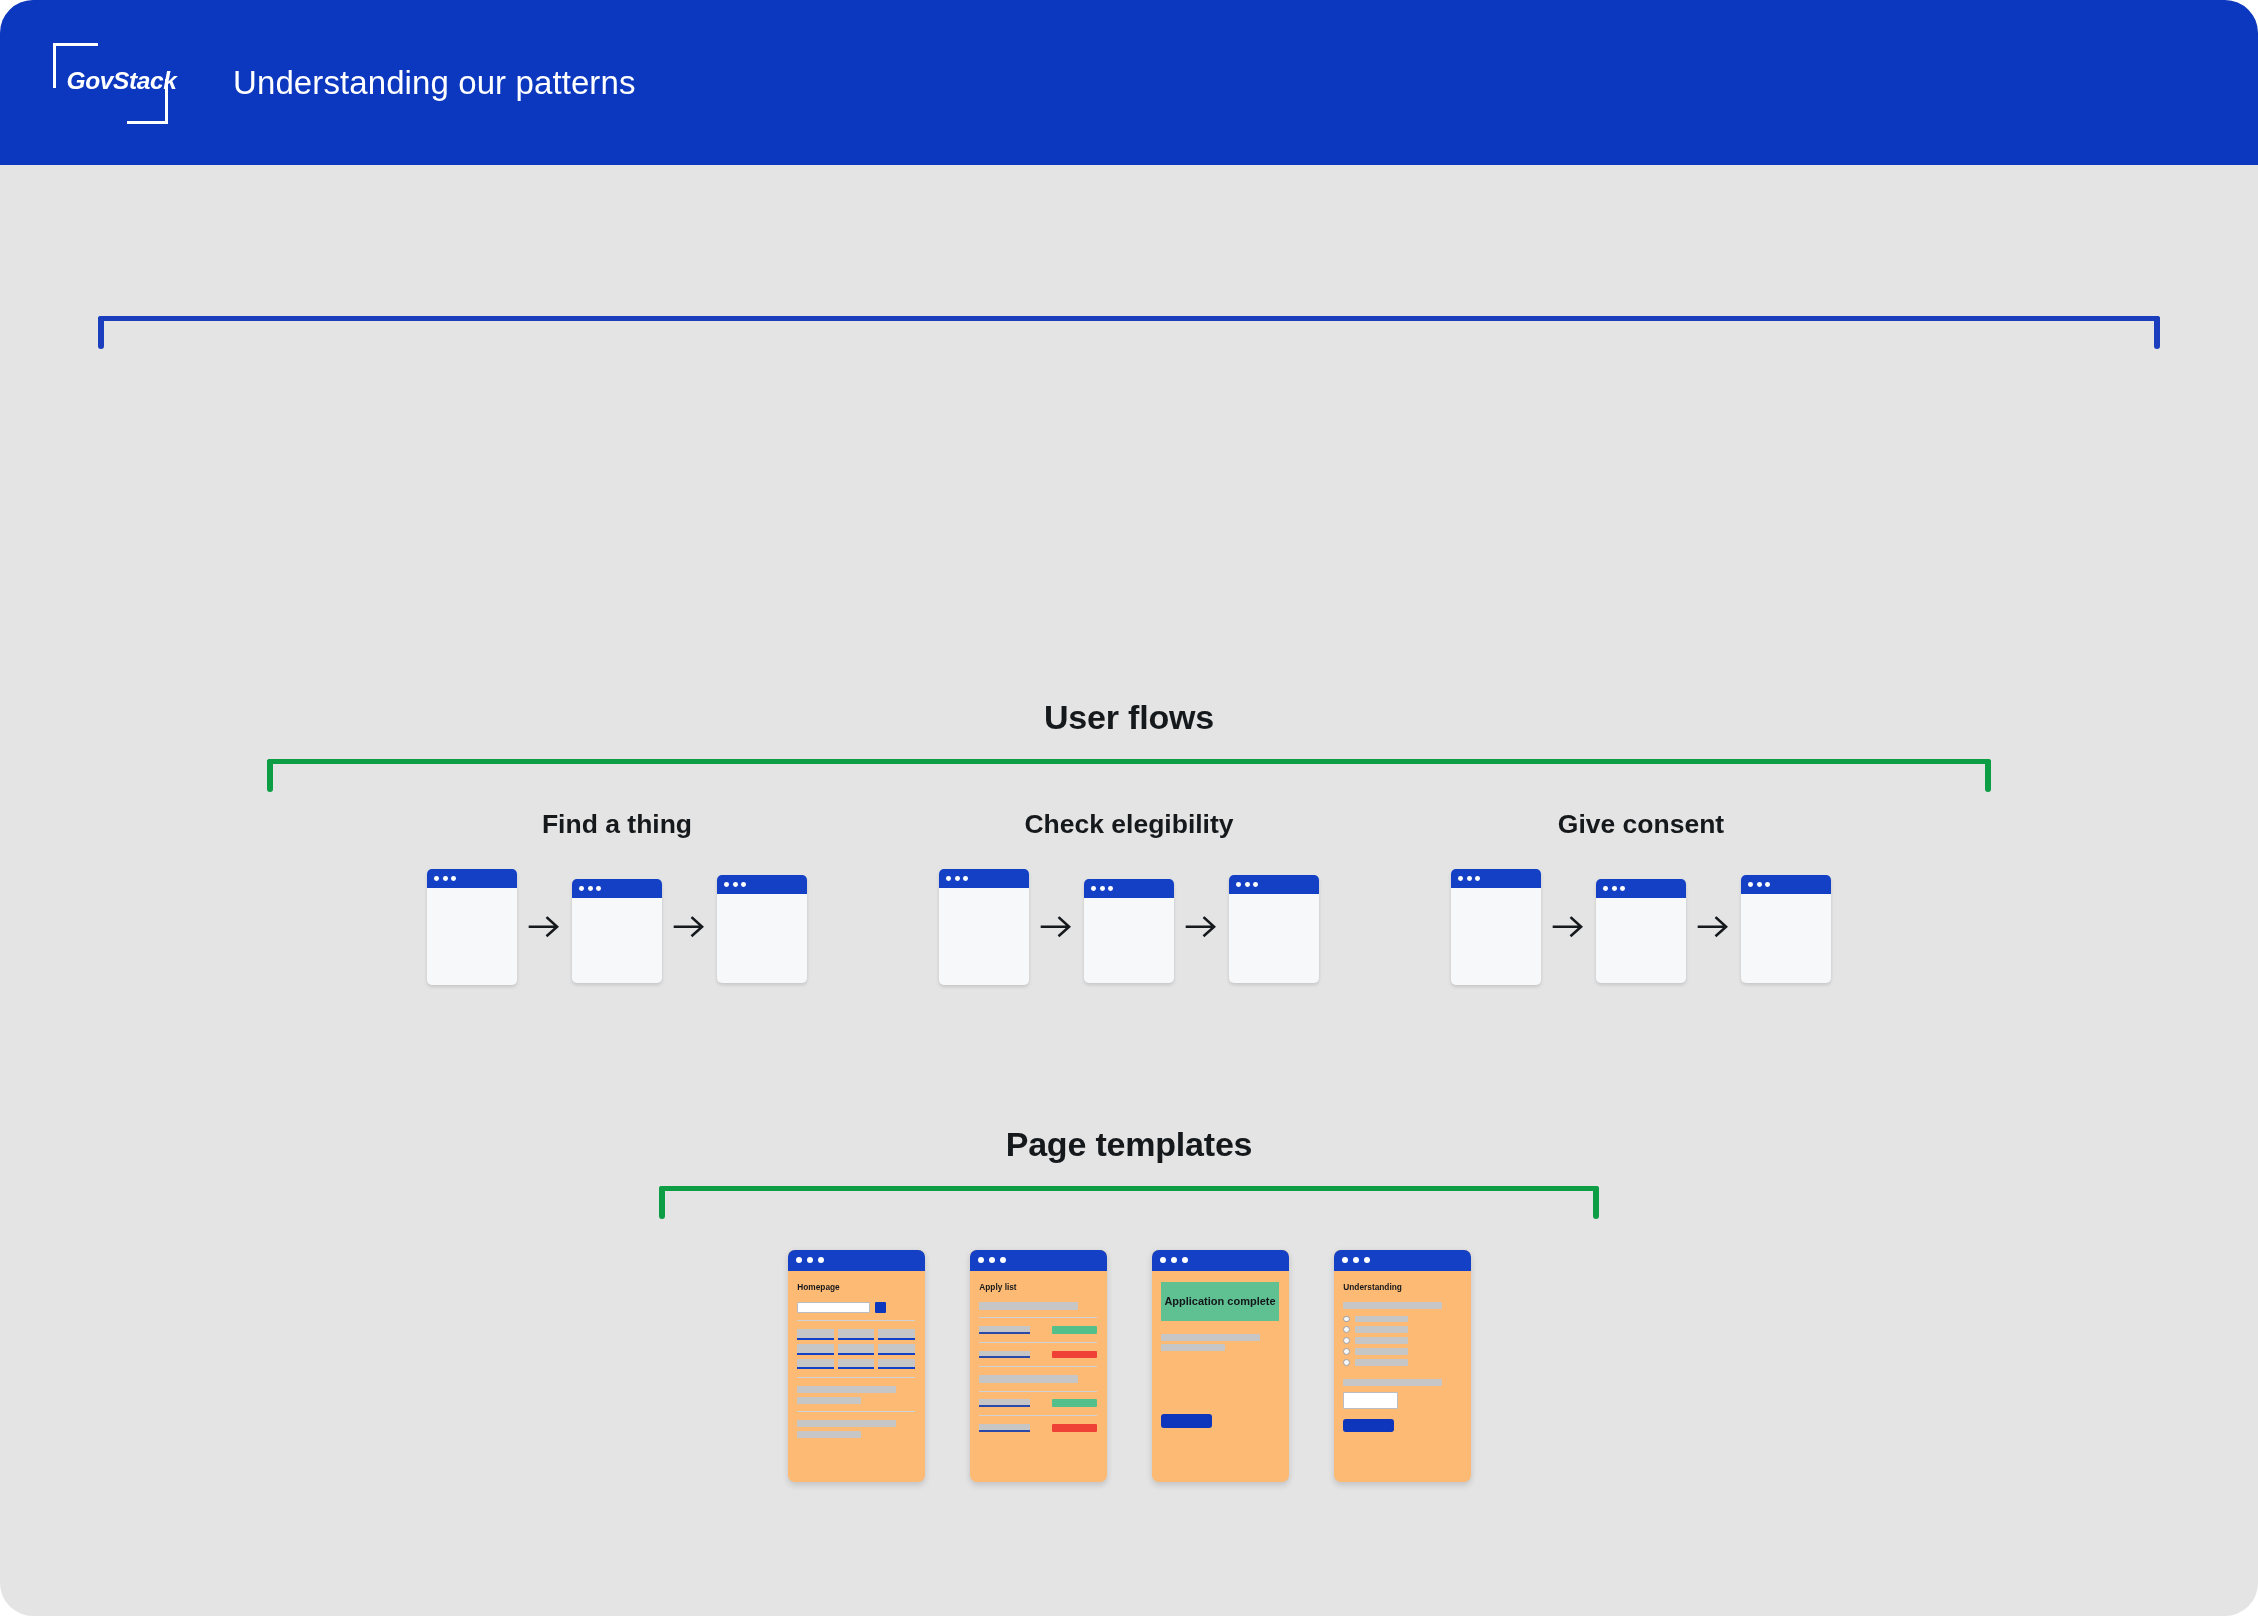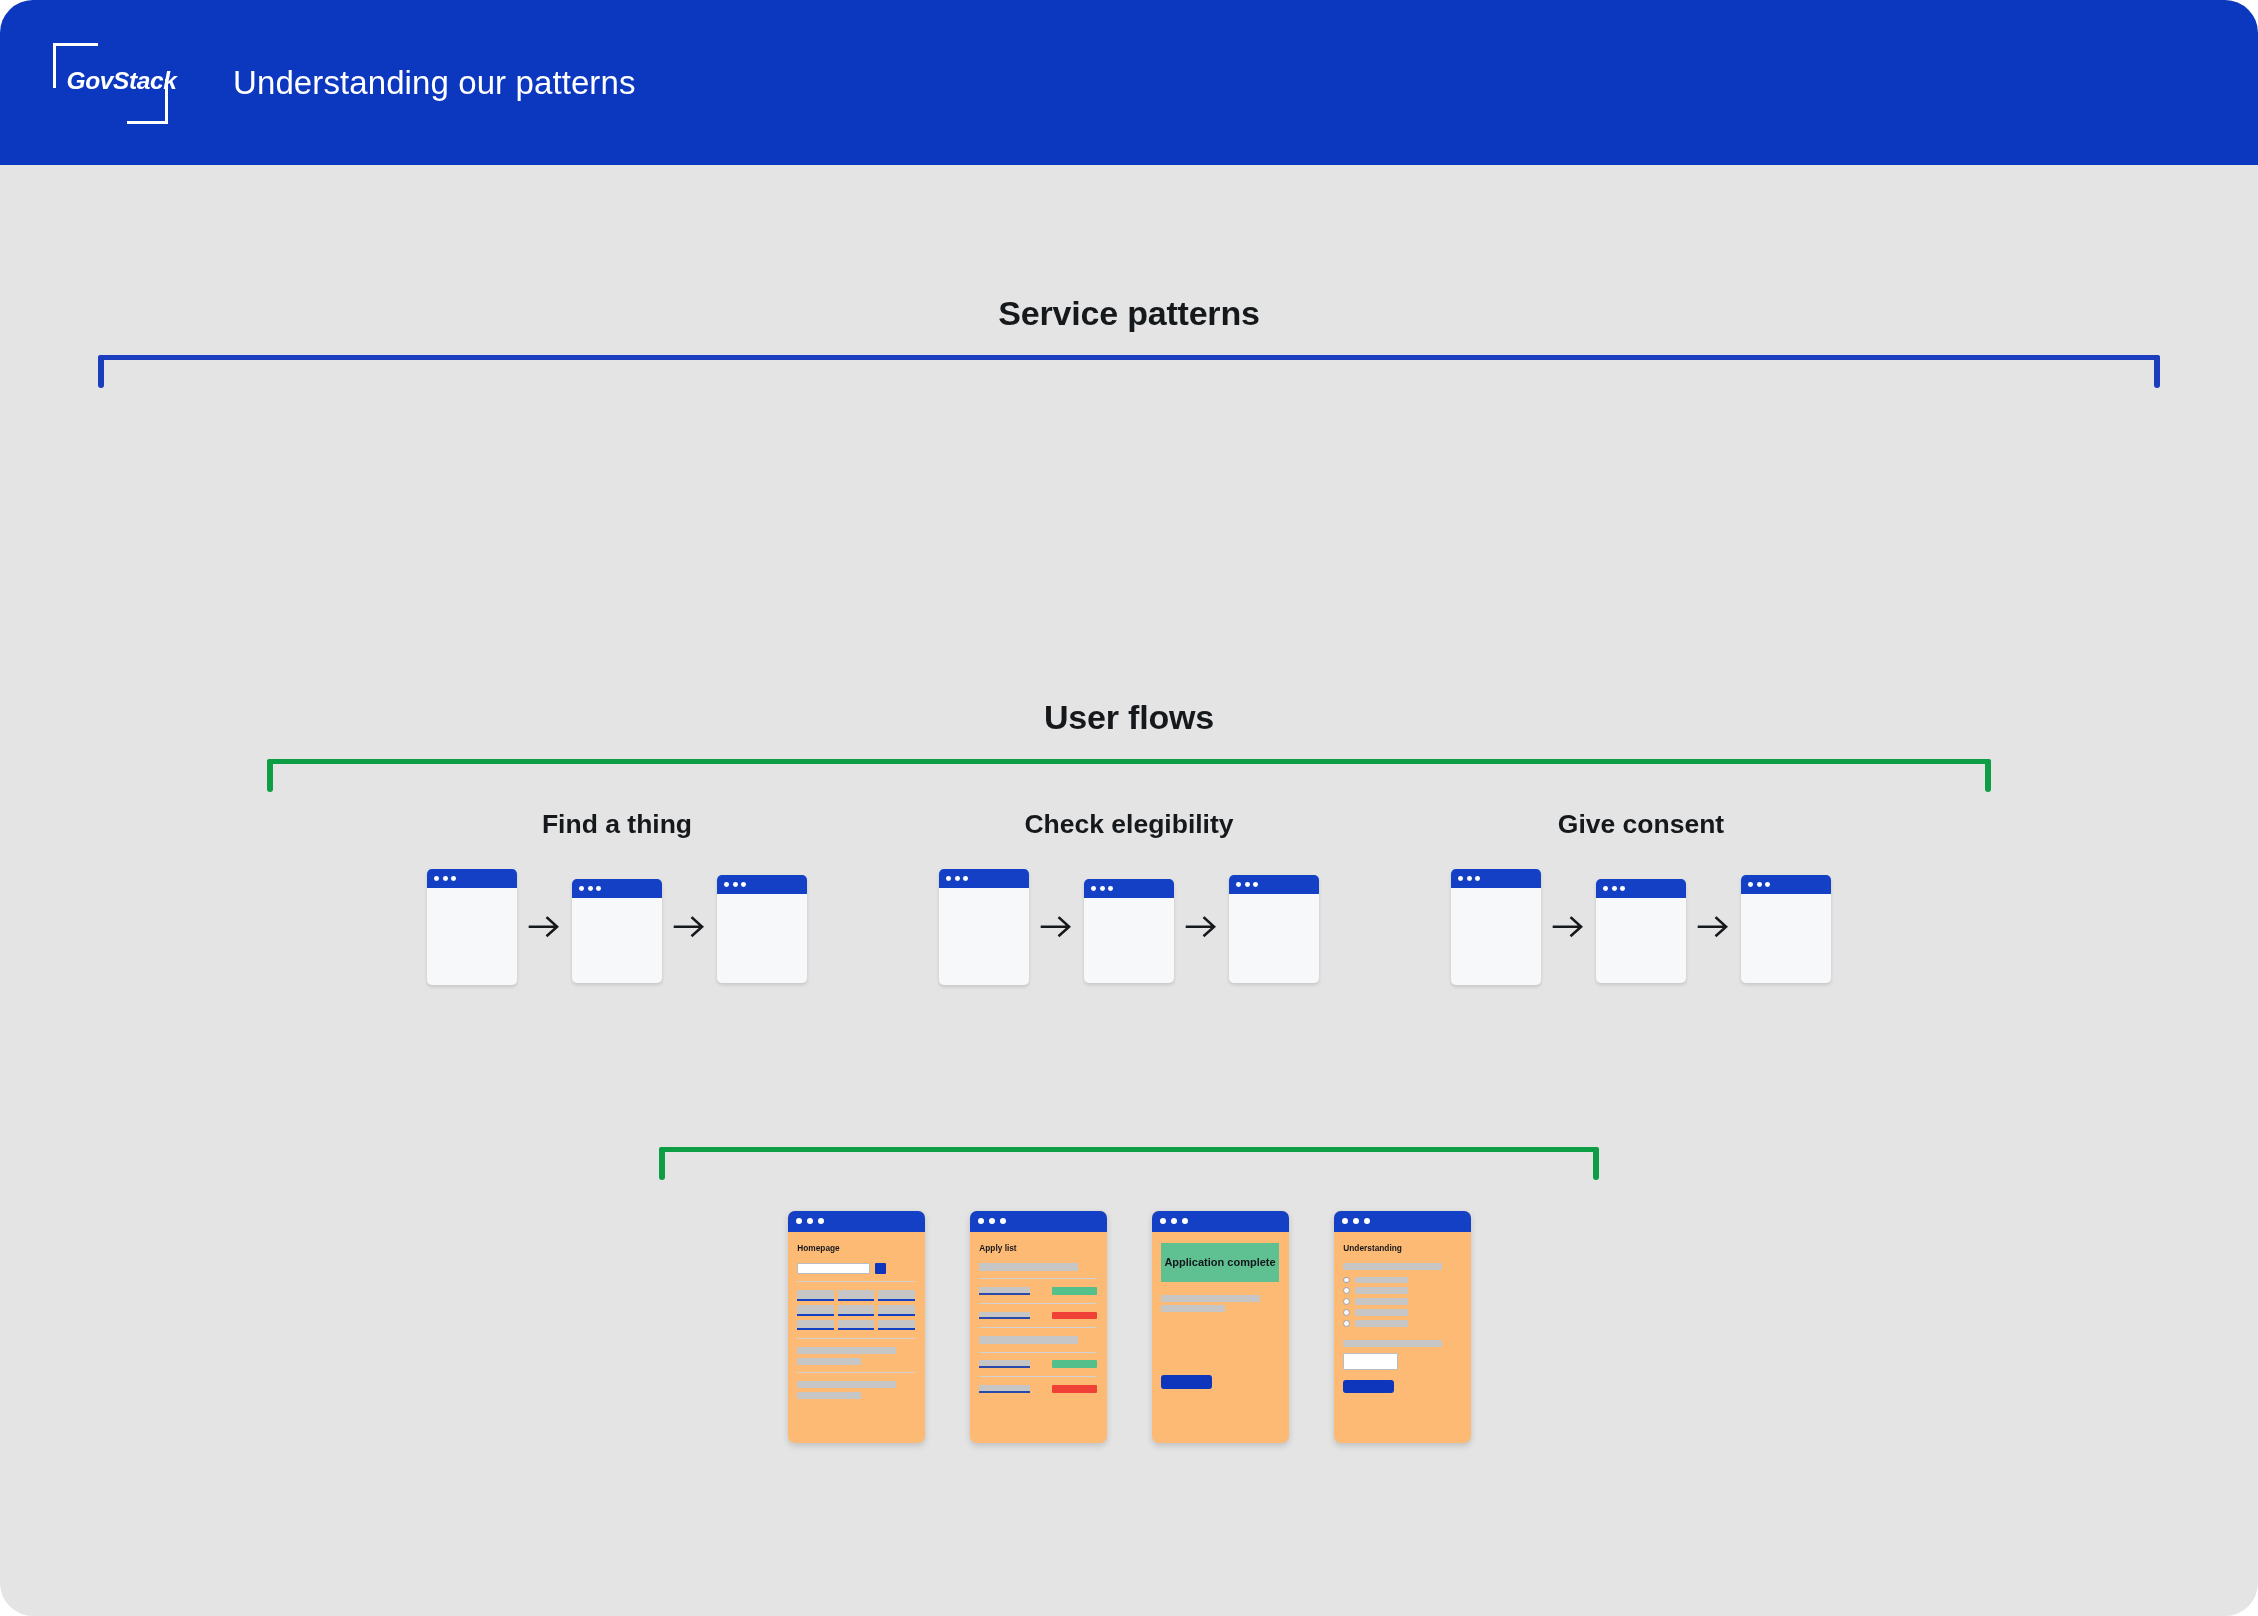--- a/index.html
+++ b/index.html
@@ -248,21 +248,20 @@
   <div id="header">
     <div class="logo-wrap">
       <div class="logo-bracket-tl"></div>
       <div class="logo-bracket-br"></div>
       <div class="logo-text">GovStack</div>
     </div>
     <div id="header-title">Understanding our patterns</div>
   </div>
 
   <div id="service-patterns">
-    <div class="section-title">Service patterns</div>
     <div class="bracket-row">
       <div class="bracket blue">
         <div class="bar"></div>
         <div class="tick left"></div>
         <div class="tick right"></div>
       </div>
     </div>
   </div>
 
   <div id="user-flows">
@@ -385,20 +384,21 @@
               <div class="dot"></div>
             </div>
           </div>
         </div>
       </div>
 
     </div>
   </div>
 
   <div id="page-templates">
+    <div class="section-title">Page templates</div>
     <div class="bracket-row">
       <div class="bracket green">
         <div class="bar"></div>
         <div class="tick left"></div>
         <div class="tick right"></div>
       </div>
     </div>
 
     <div class="template-cards">
 

